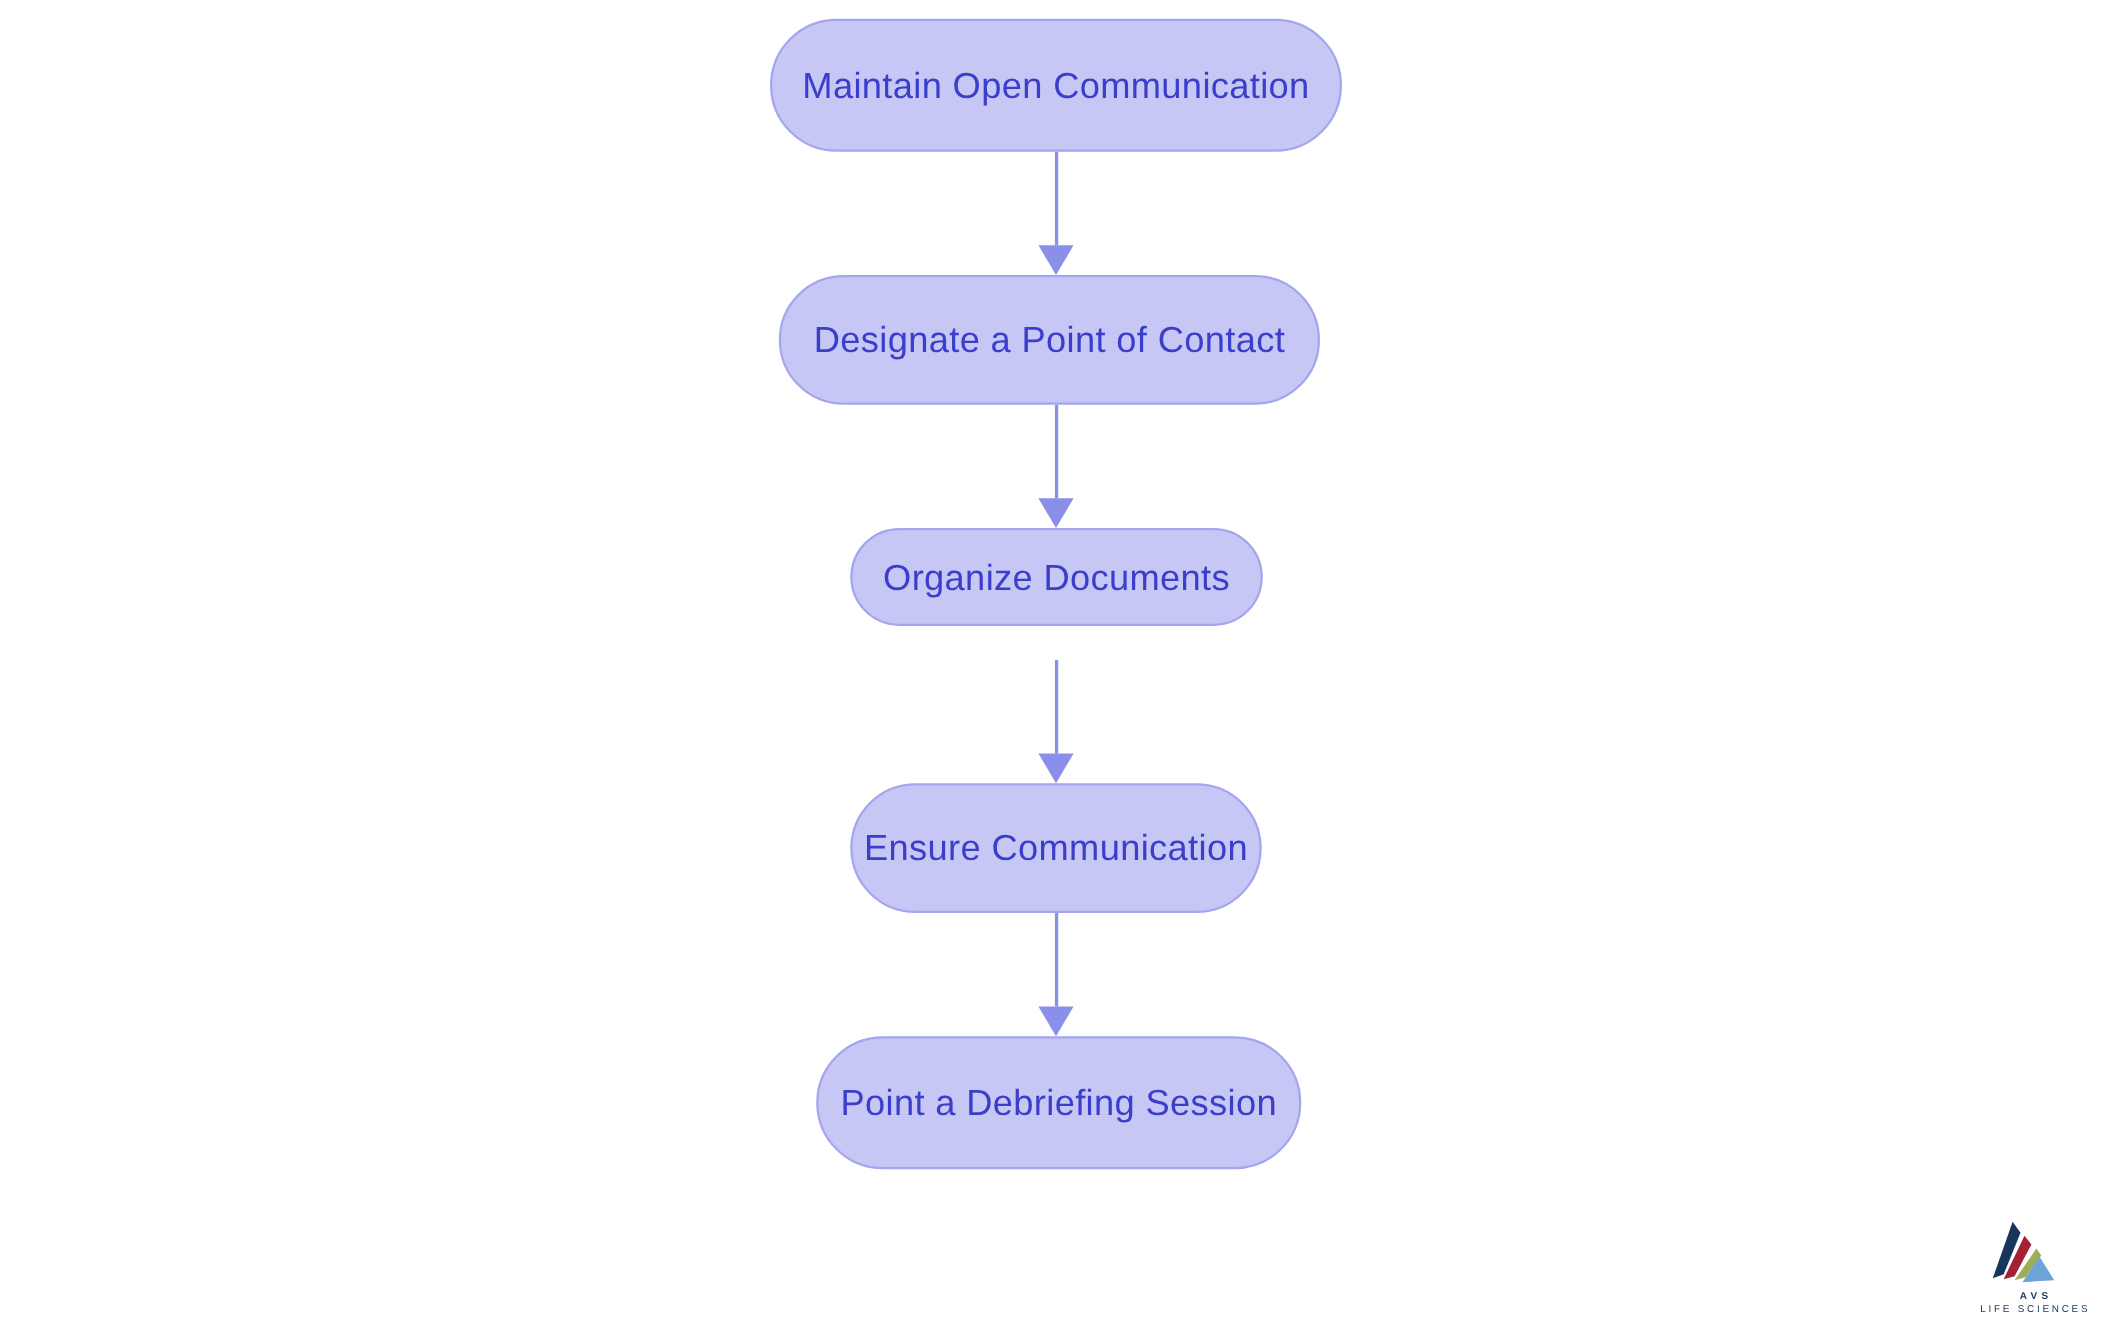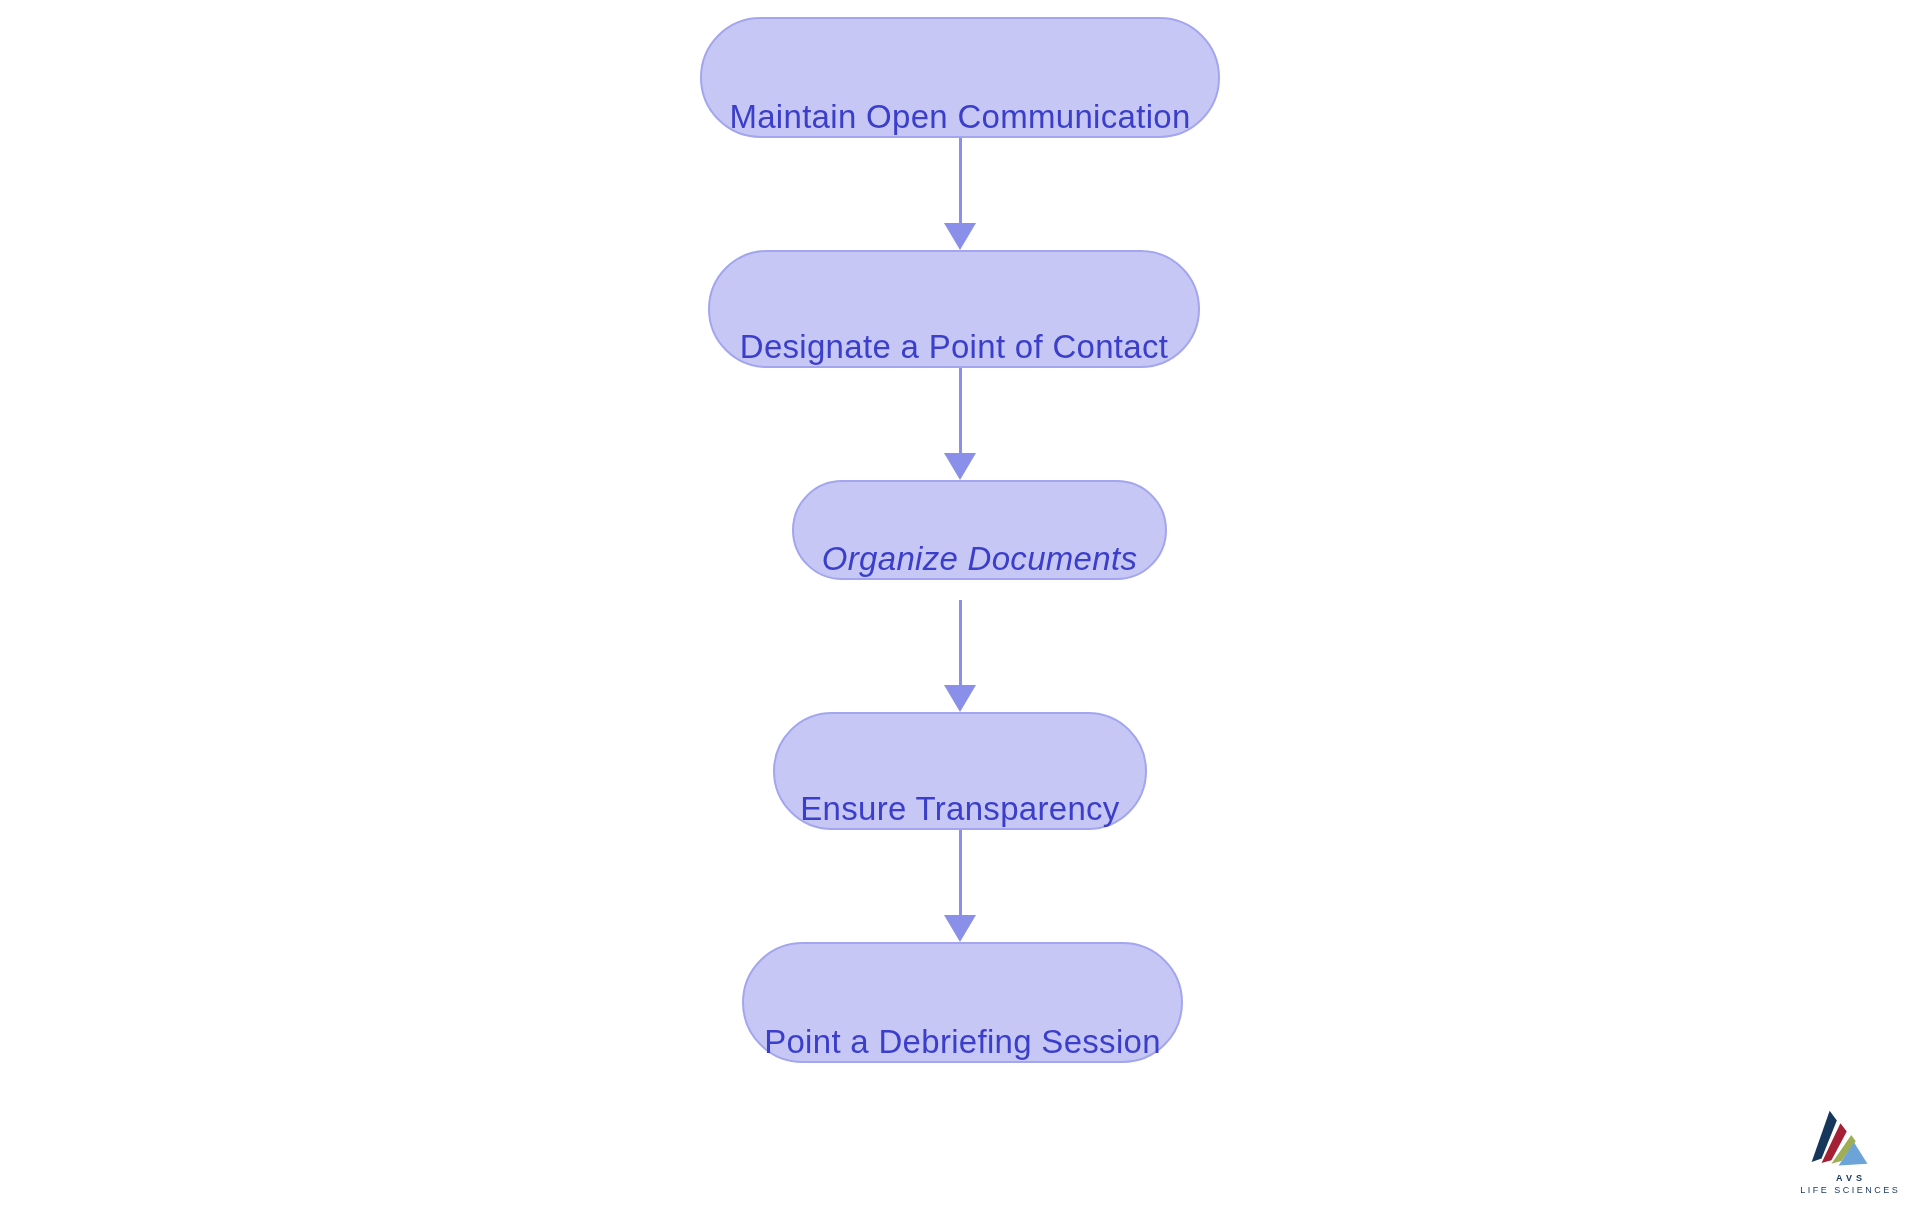--- a/index.html
+++ b/index.html
@@ -25,33 +25,33 @@
     width:1920px;
     height:1215px;
     background:var(--bg);
   }
   .node{
     position:absolute;
     background:var(--fill);
     border:2px solid var(--border);
     border-radius:62px;
     display:flex;
-    align-items:flex-end;
+    align-items:center;
     justify-content:center;
   }
   .node span{
     color:var(--text);
     font-size:33px;
     font-weight:400;
     letter-spacing:0.3px;
     white-space:nowrap;
   }
   .n0{left:700px;top:17px;width:520px;height:121px;}
   .n1{left:708px;top:250px;width:492px;height:118px;}
-  .n2{left:792px;top:480px;width:375px;height:100px;font-style:italic;}
+  .n2{left:773px;top:480px;width:375px;height:89px;}
   .n3{left:773px;top:712px;width:374px;height:118px;}
   .n4{left:742px;top:942px;width:441px;height:121px;}
 
   .arrow{
     position:absolute;
     left:944px;
     width:32px;
     display:flex;
     flex-direction:column;
     align-items:center;
@@ -126,21 +126,21 @@
   <div class="node n2">
     <span>Organize Documents</span>
   </div>
 
   <div class="arrow a2">
     <div class="shaft"></div>
     <div class="head"></div>
   </div>
 
   <div class="node n3">
-    <span>Ensure Transparency</span>
+    <span>Ensure Communication</span>
   </div>
 
   <div class="arrow a3">
     <div class="shaft"></div>
     <div class="head"></div>
   </div>
 
   <div class="node n4">
     <span>Point a Debriefing Session</span>
   </div>

